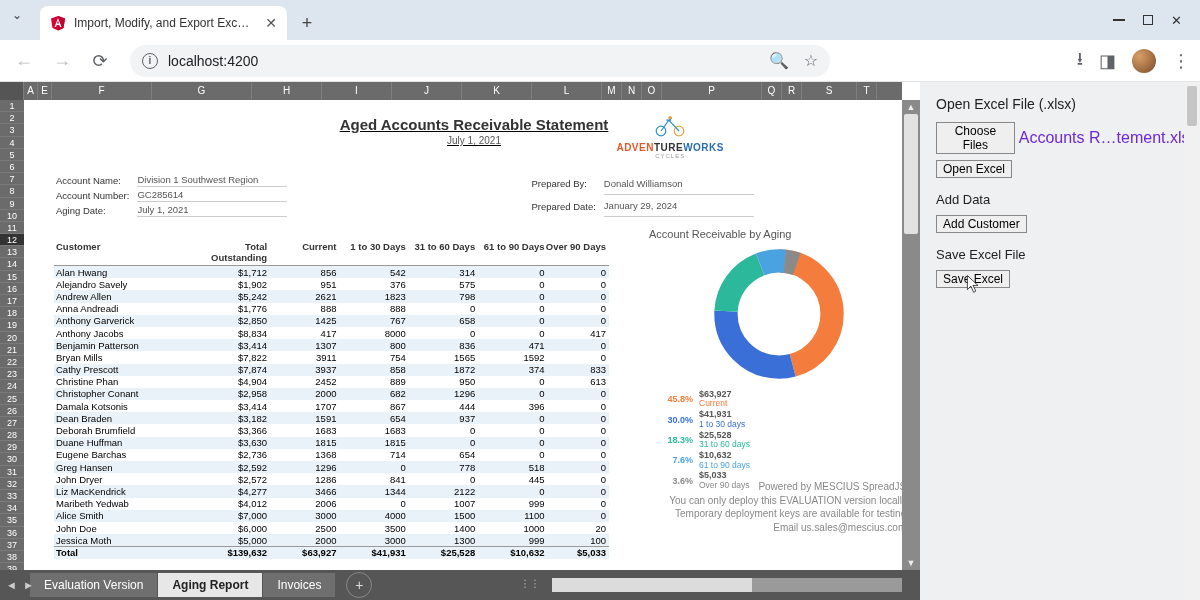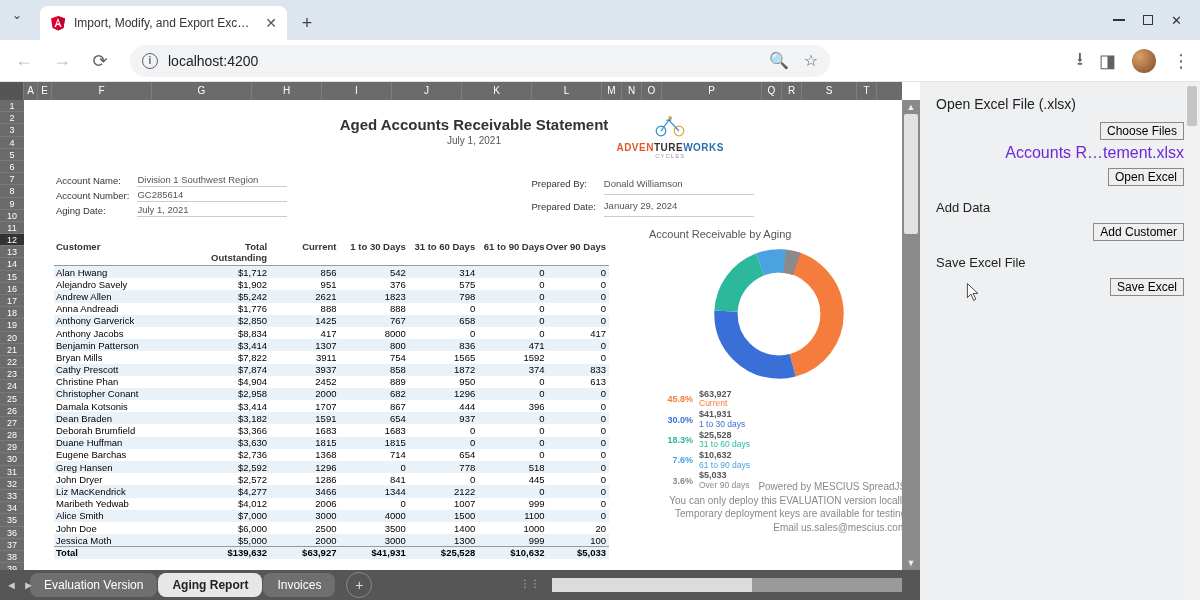--- a/index.html
+++ b/index.html
@@ -28,47 +28,47 @@
   .addr-right { margin-left:auto; display:flex; gap:14px; color:#5f6368; font-size:16px; }
   .toolbar-right { margin-left:auto; display:flex; gap:16px; align-items:center; color:#5f6368; font-size:18px; }
   .avatar { width:24px;height:24px;border-radius:50%; background:radial-gradient(circle at 30% 30%, #d9a066, #7a4a2a); }
   .kebab { font-size:18px; letter-spacing:0; }
 
   
   .page { position:absolute; top:82px; left:0; right:0; bottom:0; display:flex; }
   .spread-wrap { flex:0 0 920px; position:relative; background:#fff; }
   .side-panel { flex:1; background:#eef0f2; padding:14px 16px; font-size:13px; color:#222; }
   .side-panel h4 { font-weight:normal; font-size:14px; margin-bottom:10px; }
-  .side-panel .row { display:flex; align-items:flex-end; gap:4px; margin-bottom:6px;flex-direction:column; }
+  .side-panel .row { display:flex; align-items:center; gap:4px; margin-bottom:6px; }
   .side-panel button { font-size:12px; padding:1px 6px; background:#efefef; border:1px solid #888; cursor:pointer; font-family:inherit; }
   .side-panel .fname { font-size:16px; color:#6d28d9; white-space:nowrap; overflow:hidden; }
   .side-panel .section-gap { margin-top:14px; margin-bottom:8px; }
   .cursor { position:absolute; width:14px; height:20px; pointer-events:none; }
 
   
   .col-headers { position:absolute; top:0; left:0; right:18px; height:18px; background:#6b6b6b; color:#fff; font-size:10px; display:flex; }
   .row-headers { position:absolute; top:18px; left:0; width:24px; bottom:30px; background:#6b6b6b; color:#fff; font-size:9px; }
   .row-headers div { height:12.2px; line-height:12.2px; text-align:center; border-bottom:1px solid #7a7a7a; }
   .row-headers .sel { background:#333; }
   .sheet-body { position:absolute; top:18px; left:24px; right:18px; bottom:30px; background:#fff; overflow:hidden; }
   .v-scroll { position:absolute; top:18px; right:0; width:18px; bottom:30px; background:#8a8a8a; }
   .v-scroll .thumb { position:absolute; top:14px; left:2px; right:2px; height:120px; background:#e2e2e2; border-radius:2px;}
   .v-scroll .arr { position:absolute; left:0; right:0; height:14px; color:#eee; text-align:center; font-size:9px; line-height:14px;}
   .tabstrip { position:absolute; left:0; right:0; bottom:0; height:30px; background:#565656; display:flex; align-items:center; padding-left:30px; gap:1px; }
   .tabstrip .navarr { position:absolute; left:6px; color:#ccc; font-size:11px; display:flex; gap:6px; }
-  .tabstrip .tabbtn { background:#6f6f6f; color:#fff; font-size:12px; padding:5px 14px; border-radius:8px; }
+  .tabstrip .tabbtn { background:#6f6f6f; color:#fff; font-size:12px; padding:5px 14px; border-radius:0; }
   .tabstrip .tabbtn.active { background:#e7e7e7; color:#222; font-weight:bold; }
   .tabstrip .plus { color:#ddd; width:26px; height:26px; display:flex;align-items:center;justify-content:center; border:1px solid #888; border-radius:50%; margin-left:10px; font-size:14px;}
   .tabstrip .h-scroll { position:absolute; right:18px; width:350px; height:14px; bottom:8px; background:#9a9a9a; }
   .tabstrip .h-scroll .hthumb { position:absolute; left:0; width:200px; top:0; bottom:0; background:#dcdcdc; }
   .tabstrip .resizer { position:absolute; left:520px; top:8px; color:#bbb; font-size:10px; }
 
   
   .report { position:absolute; left:30px; top:6px; right:8px; }
-  .rpt-head { text-align:center; margin-top:10px; }
+  .rpt-head { text-align:center; margin-top:10px;text-decoration:underline; }
   .rpt-head h2 { font-size:15px; color:#333; font-weight:bold; }
   .rpt-head .date { font-size:10px; color:#555; margin-top:2px; }
   .logo { position:absolute; right:170px; top:6px; text-align:center; }
   .logo svg { width:36px; height:26px; }
   .logo .brand { font-size:10px; letter-spacing:0.5px; }
   .logo .brand b { color:#e05a2b; } .logo .brand span.rest { color:#2a6fae; font-weight:bold;}
   .logo .cycles { font-size:6px; color:#999; letter-spacing:1px;}
 
   .meta { display:flex; gap:120px; font-size:9.5px; color:#444; margin-top:26px; }
   .meta table td { padding:0 6px 1px 0; white-space:nowrap; }

